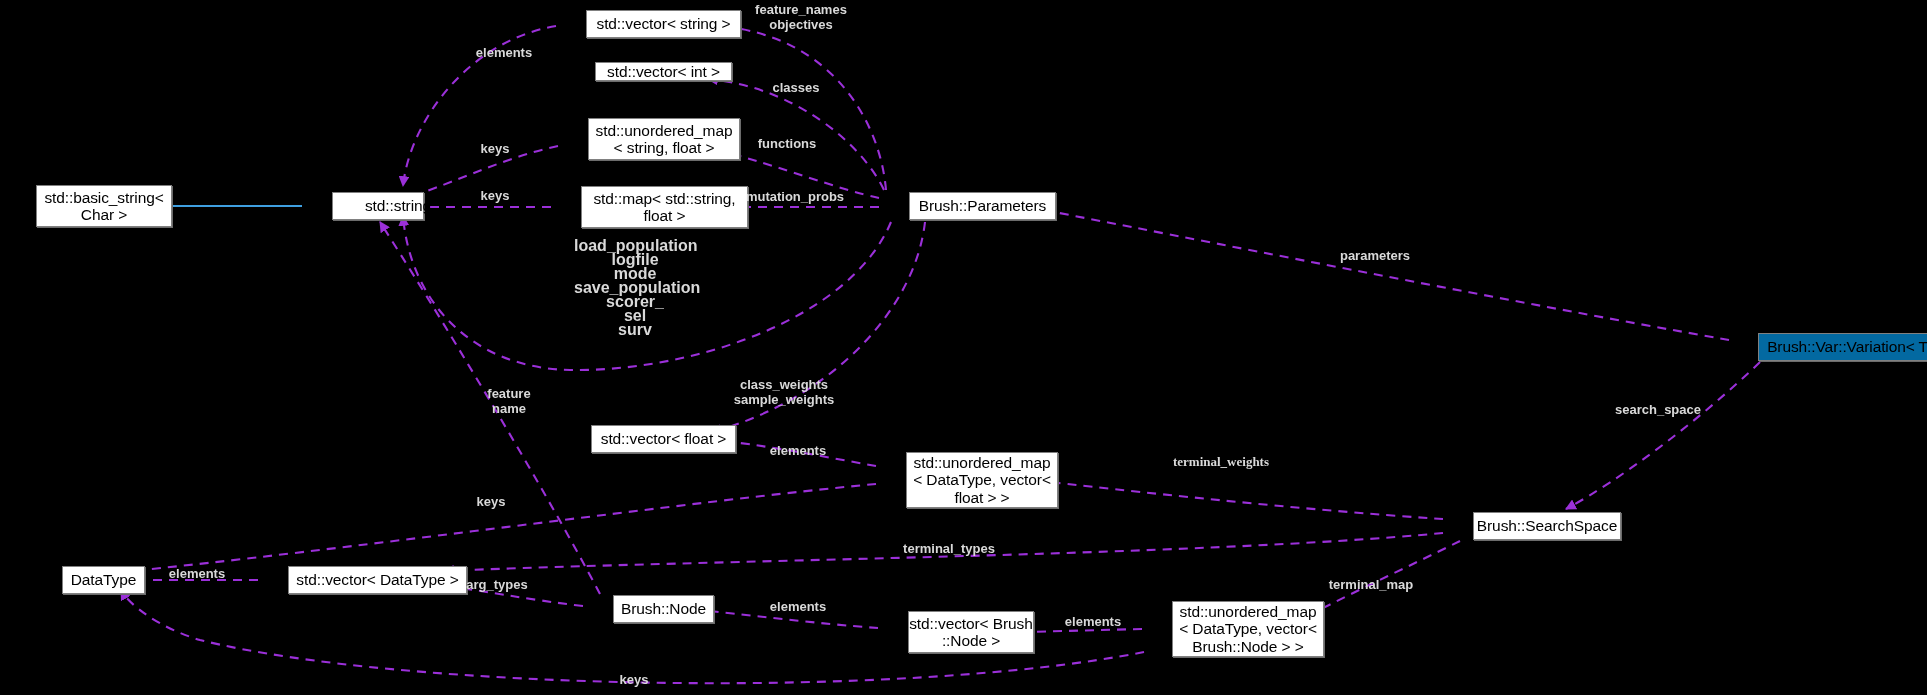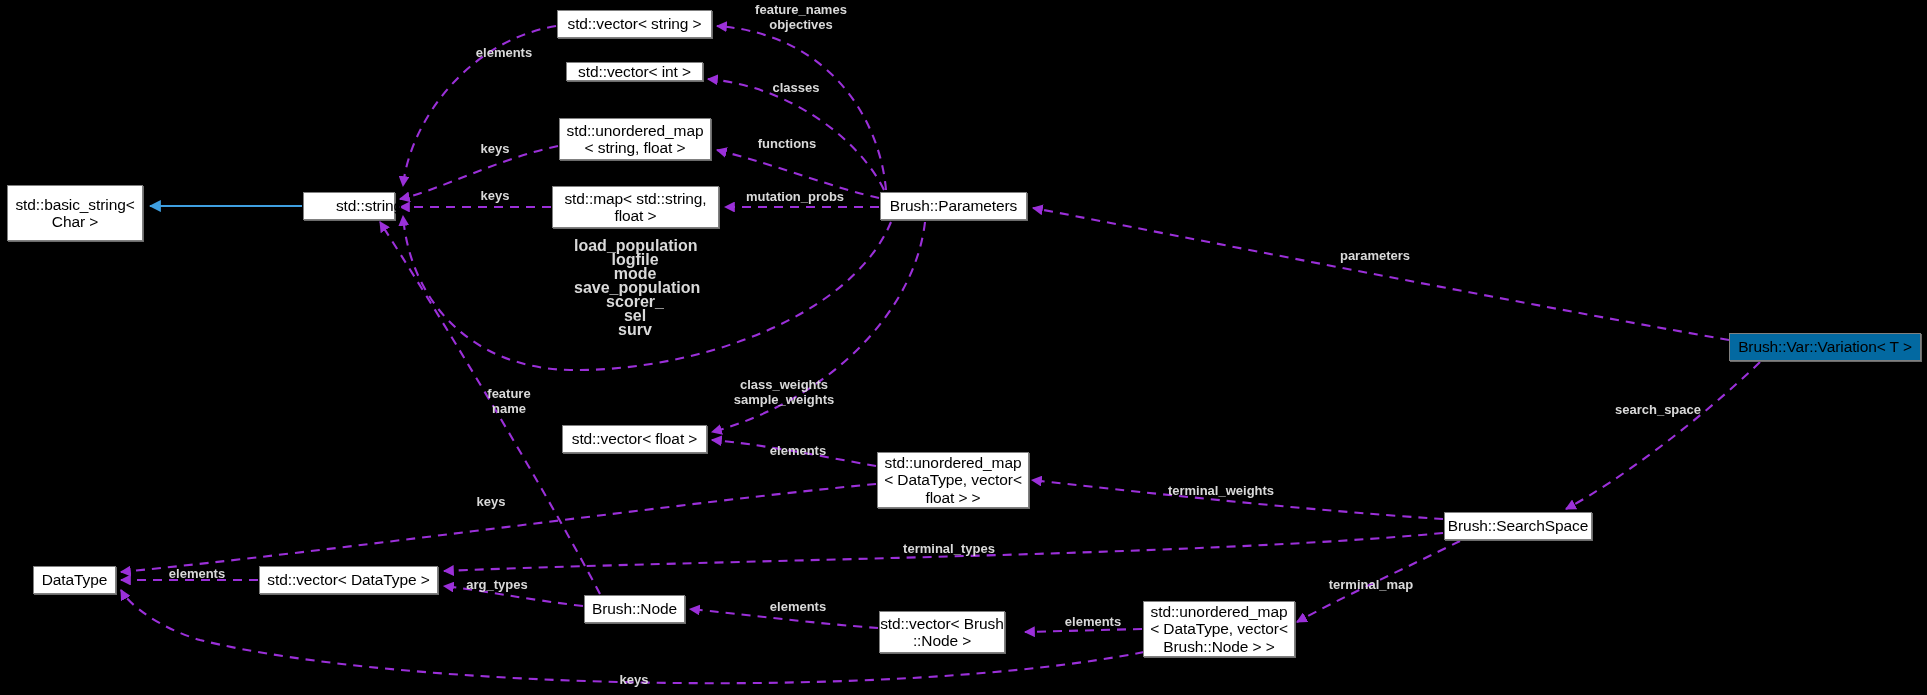--- a/index.html
+++ b/index.html
@@ -16,20 +16,21 @@
     color:#000000;
     font-family:"Liberation Sans",sans-serif;
     font-size:15.5px;
     line-height:17.5px;
     text-align:center;
     display:flex;
     align-items:center;
     justify-content:center;
     white-space:pre;
     letter-spacing:-0.1px;
+    margin-left:29px;
   }
   .node.focus{background:#0369a1;}
   .edge-label{
     position:absolute;
     color:#d9d9d9;
     font-family:"Liberation Sans",sans-serif;
     font-size:13px;
     line-height:14.5px;
     font-weight:bold;
     white-space:pre;
@@ -107,21 +108,21 @@
       <path d="M 1142 629 L 1025 632"></path>
 
       <path d="M 1144 652 C 900 700 400 690 200 640 C 160 628 130 606 121 590"></path>
     </g>
 
     <g fill="none" stroke="#3f9fe0" stroke-width="2.2" marker-end="url(#arrow-blue)">
       <path d="M 302 206 L 150 206"></path>
     </g>
   </svg>
 
-  <div class="node" style="left:7px;top:185px;width:136px;height:56px;">std::basic_string&lt;
+  <div class="node" style="left:7px;top:185px;width:136px;height:42px;">std::basic_string&lt;
 Char &gt;</div>
 
   <div class="node" style="left:303px;top:192px;width:92px;height:28px;padding-left:40px;">std::string</div>
 
   <div class="node" style="left:557px;top:10px;width:155px;height:28px;">std::vector&lt; string &gt;</div>
 
   <div class="node" style="left:566px;top:62px;width:137px;height:19px;">std::vector&lt; int &gt;</div>
 
   <div class="node" style="left:559px;top:118px;width:152px;height:42px;">std::unordered_map
 &lt; string, float &gt;</div>
@@ -182,21 +183,21 @@
   <div class="edge-label" style="left:1607px;top:403px;width:102px;">search_space</div>
 
   <div class="edge-label" style="left:468px;top:387px;width:58px;margin-left:12px;">feature
 name</div>
 
   <div class="edge-label" style="left:725px;top:378px;width:118px;">class_weights
 sample_weights</div>
 
   <div class="edge-label" style="left:762px;top:444px;width:72px;">elements</div>
 
-  <div class="edge-label" style="left:1158px;top:484px;width:126px;">terminal_weights</div>
+  <div class="edge-label" style="left:1158px;top:455px;width:126px;font-family:Liberation Serif, serif;">terminal_weights</div>
 
   <div class="edge-label" style="left:473px;top:495px;width:36px;">keys</div>
 
   <div class="edge-label" style="left:893px;top:542px;width:112px;">terminal_types</div>
 
   <div class="edge-label" style="left:161px;top:567px;width:72px;">elements</div>
 
   <div class="edge-label" style="left:459px;top:578px;width:76px;">arg_types</div>
 
   <div class="edge-label" style="left:1320px;top:578px;width:102px;">terminal_map</div>

